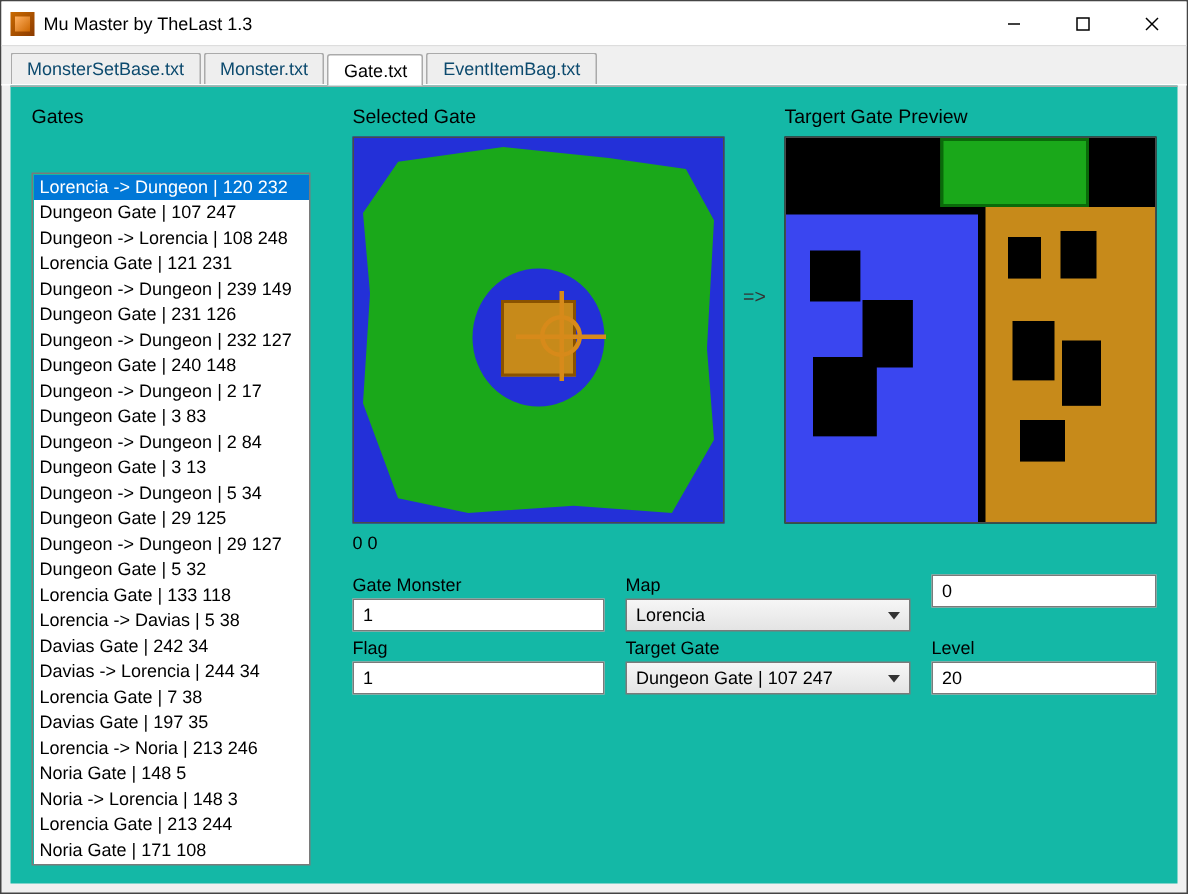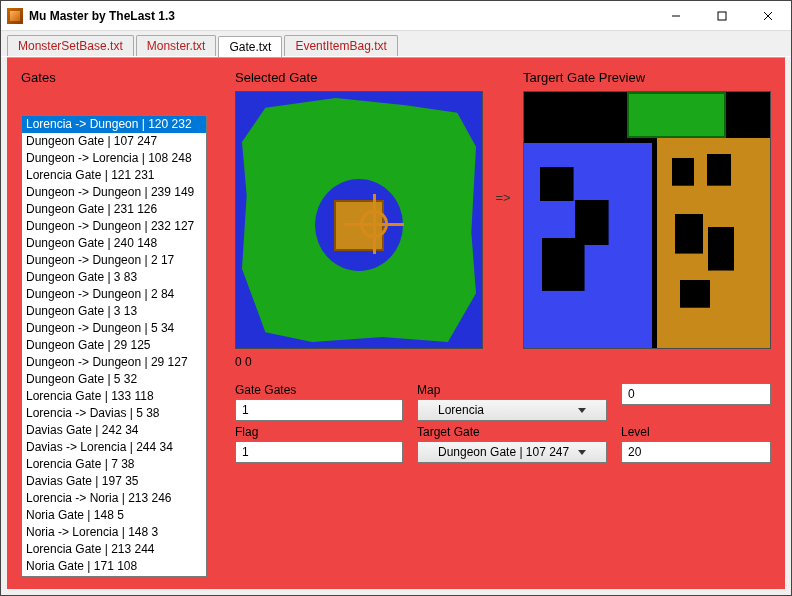--- a/index.html
+++ b/index.html
@@ -31,21 +31,21 @@
     width: 16px; height: 16px;
     background: linear-gradient(135deg,#c96a00,#8b3a00);
     margin-right: 6px;
     position: relative;
   }
   .titlebar .app-icon::after{
     content:"";
     position:absolute; inset:3px;
     background: linear-gradient(135deg,#ffb060,#cc6600);
   }
-  .titlebar .title { flex: 0 0 auto; font-size: 12px; font-weight: bold; }
+  .titlebar .title { flex: 0 0 auto; font-size: 12px; }
   .titlebar .spacer { flex: 1; }
   .win-btn {
     width: 46px; height: 30px;
     display: flex; align-items: center; justify-content: center;
     font-family: inherit;
   }
   .menubar {
     height: 22px;
     background: #f0f0f0;
     display: flex;
@@ -64,31 +64,31 @@
   }
   .tab {
     border: 1px solid #aaa;
     border-bottom: none;
     background: #eee;
     padding: 3px 10px;
     font-size: 12px;
     margin-right: 2px;
     border-top-left-radius: 2px;
     border-top-right-radius: 2px;
-    color:#b91c1c;
+    color:#0c4a6e;
   }
   .tab.active {
     background: #fff;
     color:#000;
     position: relative;
     top: 1px;
   }
   .content {
     flex: 1;
-    background: #ef4444;
+    background: #14b8a6;
     border-top: 1px solid #aaa;
     margin: 0 6px 6px 6px;
     padding: 12px 14px;
     display: flex;
     gap: 28px;
     overflow: hidden;
   }
   .col-left { width: 210px; display:flex; flex-direction:column; }
   .section-label { font-size: 13px; margin-bottom: 6px; }
   .listbox {
@@ -220,21 +220,21 @@
     background:#fff;
     padding:2px 6px;
     font-size:12px;
     font-family:inherit;
   }
   .combo {
     width:100%;
     height:22px;
     border:1px solid #7a7a7a;
     background: linear-gradient(#f6f6f6,#e4e4e4);
-    padding:2px 20px;
+    padding:2px 6px;
     font-size:12px;
     display:flex;
     align-items:center;
     justify-content:space-between;
   }
   .combo .caret {
     width:0;height:0;
     border-left:4px solid transparent;
     border-right:4px solid transparent;
     border-top:5px solid #333;
@@ -335,21 +335,21 @@
           <div class="map-box map-dungeon">
             <div class="region-a"></div>
             <div class="region-b"></div>
             <div class="region-c"></div>
           </div>
         </div>
       </div>
 
       <div class="form-area">
         <div>
-          <div class="field-label">Gate Gates</div>
+          <div class="field-label">Gate Monster</div>
           <input class="text-input" value="1" style="">
         </div>
         <div>
           <div class="field-label">Map</div>
           <div class="combo">
             <span>Lorencia</span>
             <span class="caret"></span>
           </div>
         </div>
         <div>

